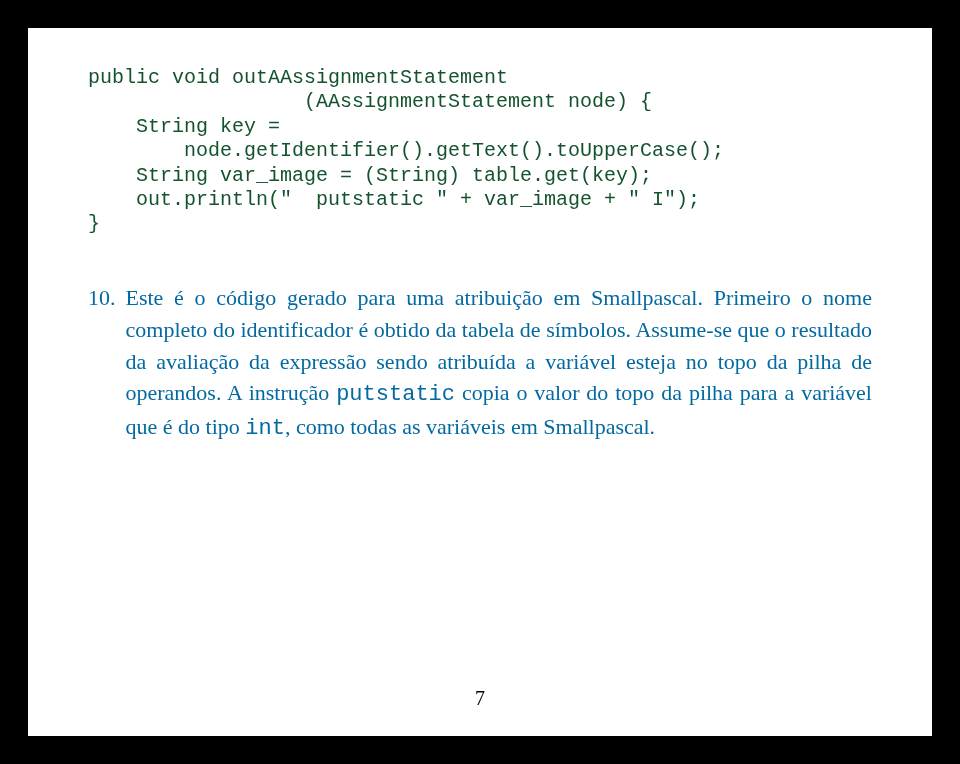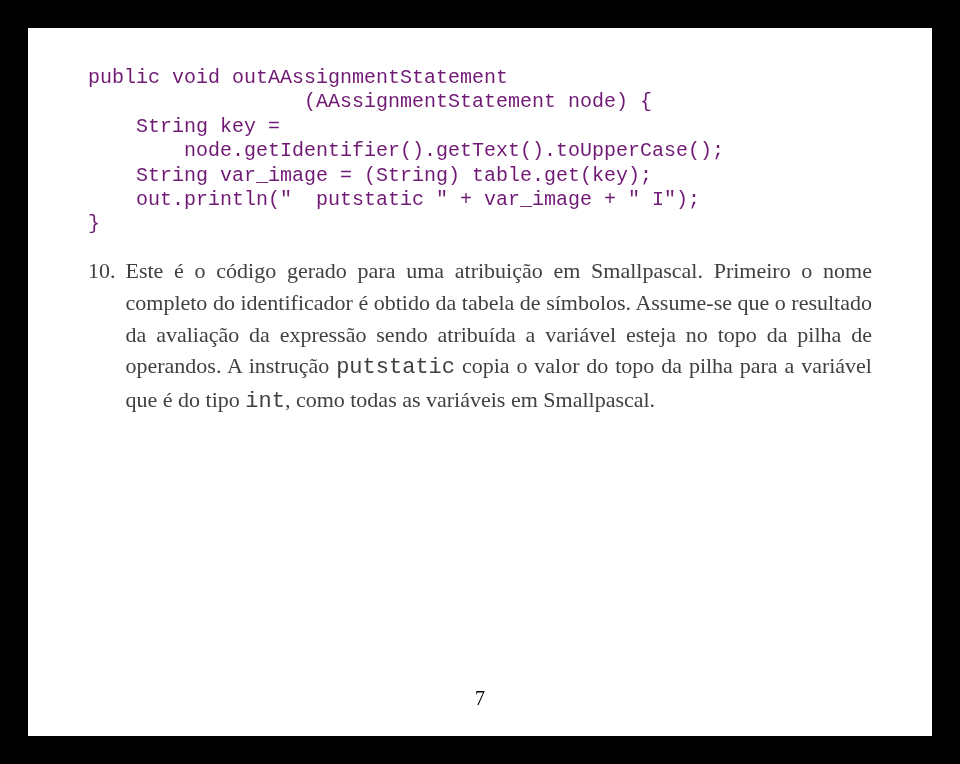--- a/index.html
+++ b/index.html
@@ -13,29 +13,30 @@
     background: #fff;
     padding: 38px 60px 20px 60px;
     display: flex;
     flex-direction: column;
   }
   .code-block {
     font-family: 'Courier New', Courier, monospace;
     font-size: 20px;
     line-height: 1.22;
     white-space: pre;
-    color: #701a75;
+    color: #14532d;
     margin-bottom: 18px;
   }
   .list-item {
     display: flex;
     flex-direction: row;
     font-size: 22px;
     line-height: 1.45;
-    color: #404040;
+    color: #0369a1;
+    margin-top: 27px;
   }
   .list-marker {
     min-width: 36px;
     text-align: right;
     padding-right: 10px;
   }
   .list-body {
     flex: 1;
     text-align: justify;
   }

